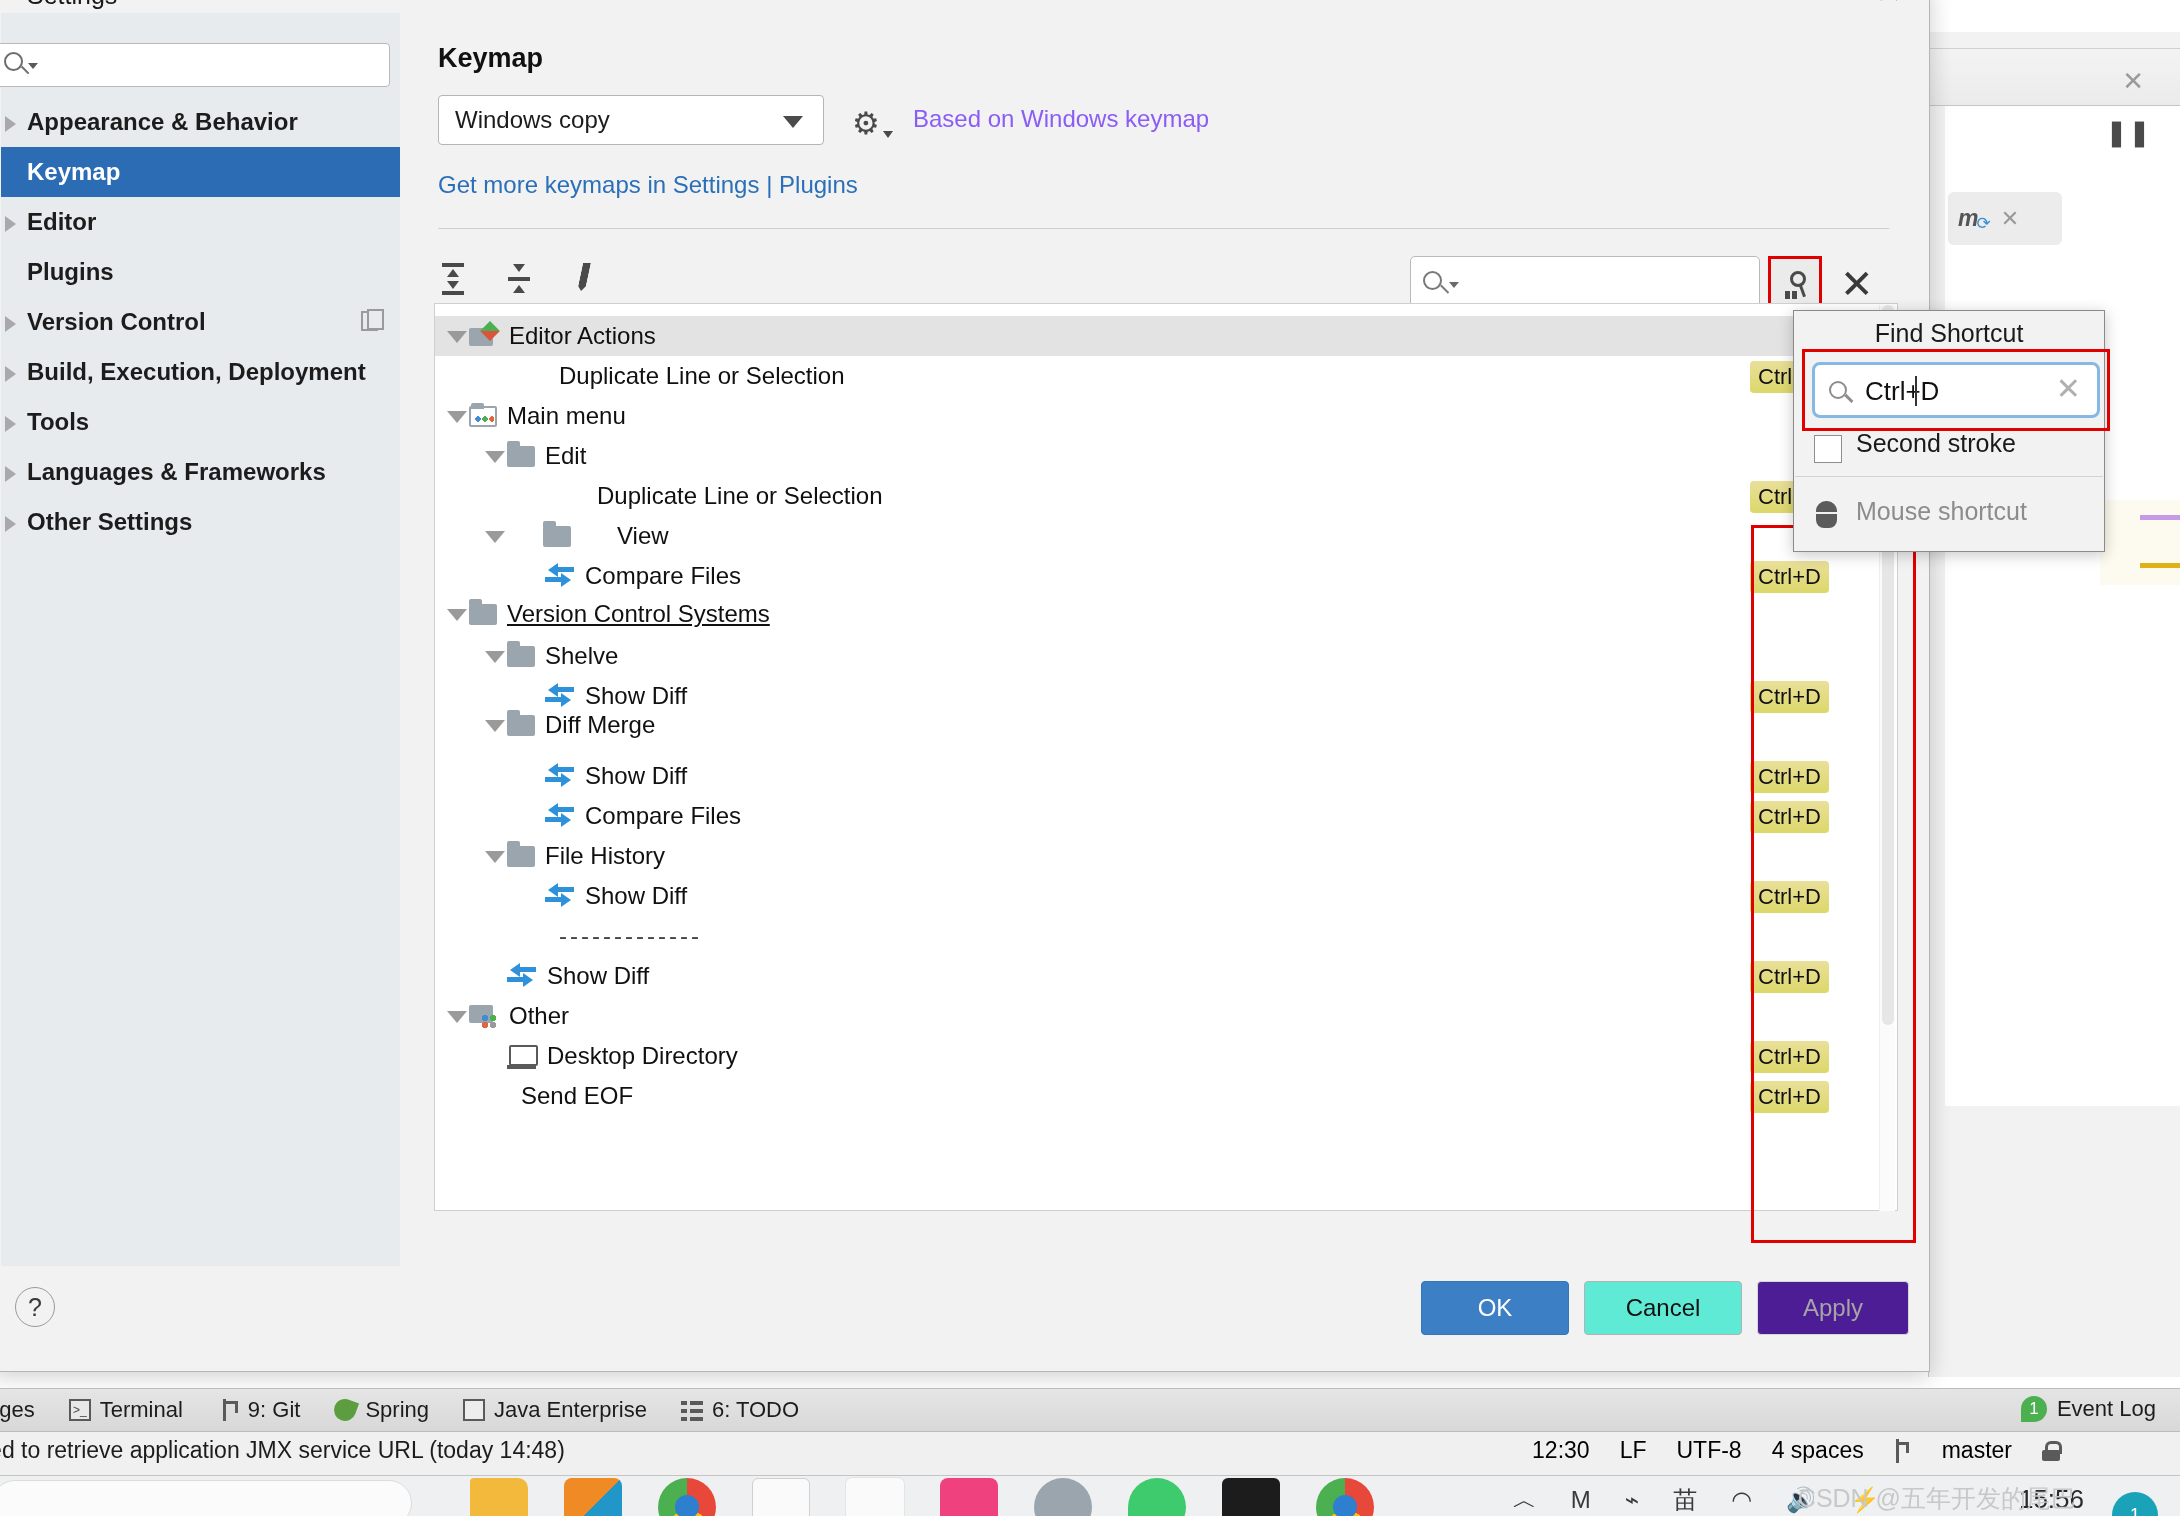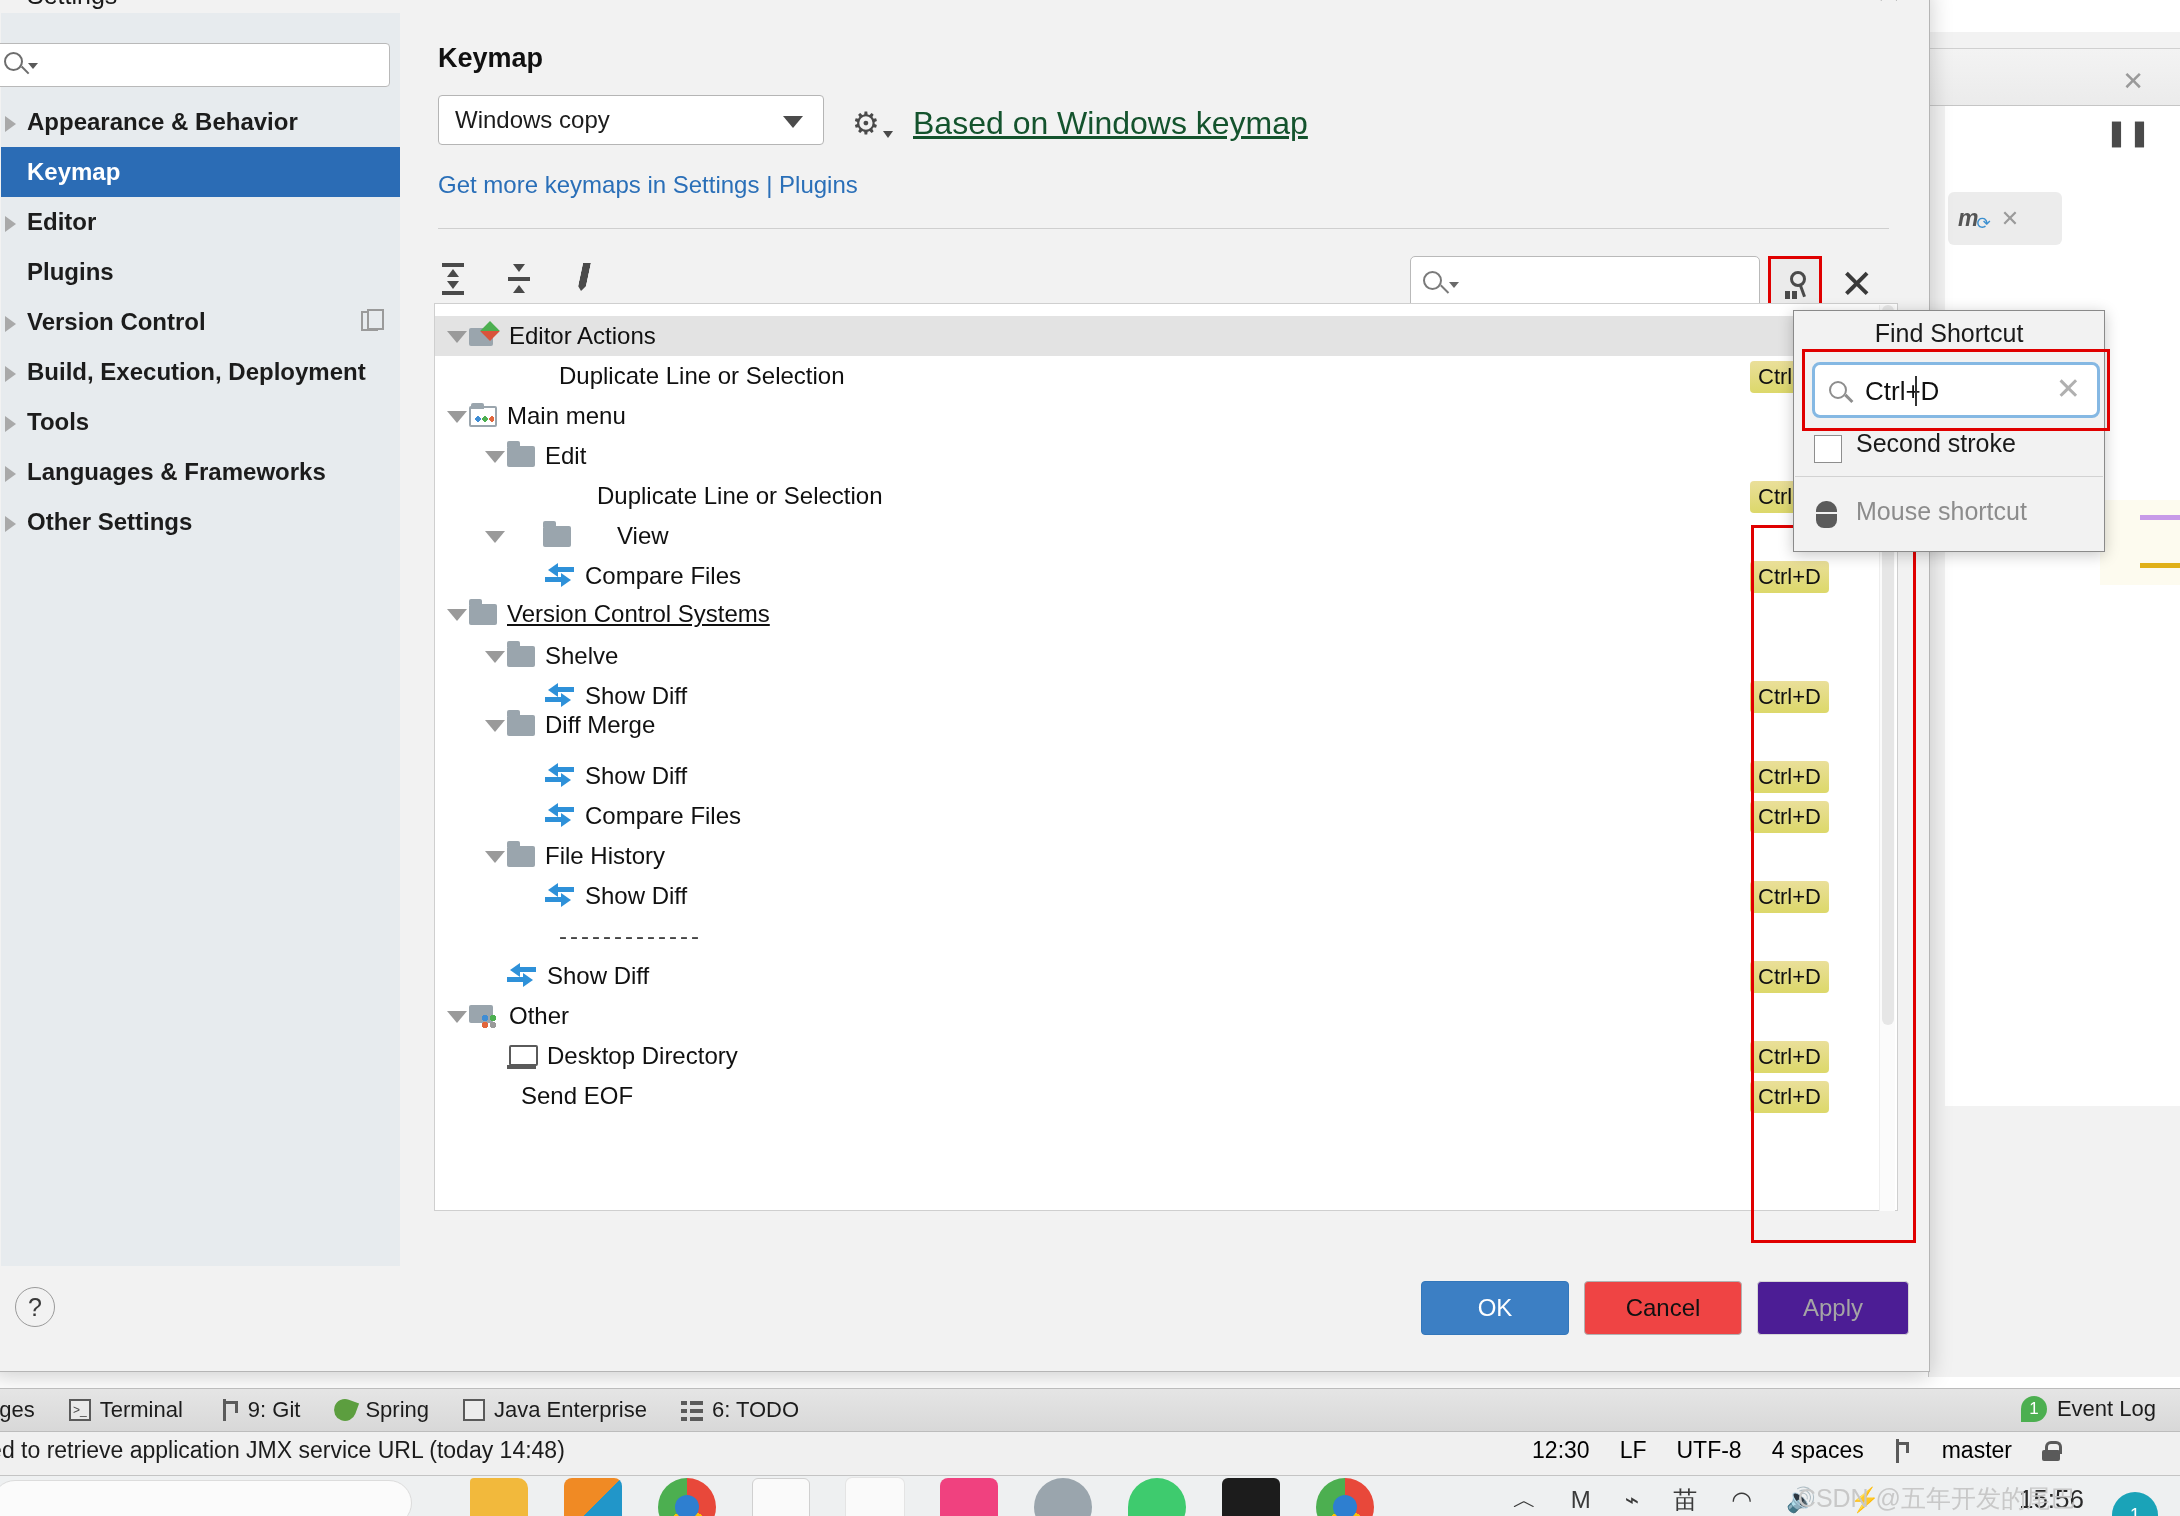--- a/index.html
+++ b/index.html
@@ -130,21 +130,21 @@
   }
   .km-gear {
     position: absolute; left: 452px; top: 92px; font-size: 31px; color: #4a4a4a;
   }
   .km-gear-caret {
     position: absolute; left: 483px; top: 118px;
     border-left: 5px solid transparent; border-right: 5px solid transparent;
     border-top: 7px solid #4a4a4a;
   }
   .km-basedon {
-    position: absolute; left: 513px; top: 92px; font-size: 32px; color: #14532d; text-decoration: underline;
+    position: absolute; left: 513px; top: 92px; font-size: 24px; color: #8b5cf6;
   }
   .km-link {
     position: absolute; left: 38px; top: 158px; font-size: 24px; color: #2a6fb8;
   }
   .km-hr {
     position: absolute; left: 38px; top: 215px; right: 32px; height: 1px; background: #cfcfcf;
   }
 
   
   .tb { position: absolute; left: 38px; top: 250px; display: flex; gap: 26px; align-items: center; }
@@ -372,21 +372,21 @@
     border: 1.6px solid #9a9a9a; border-radius: 50%;
     display:flex; align-items:center; justify-content:center;
     font-size: 25px; color: #3a3a3a; background: #f2f2f2;
   }
   .btn {
     position: absolute; top: 22px; height: 54px;
     display:flex; align-items:center; justify-content:center;
     font-size: 24px; border-radius: 4px;
   }
   .btn-ok { left: 1420px; width: 148px; background: #3c7fc4; color: #fff; border: 1px solid #3377bb; }
-  .btn-cancel { left: 1583px; width: 158px; background: #ef4444; color: #111; border: 1px solid #b2b2b2; }
+  .btn-cancel { left: 1583px; width: 158px; background: #5eead4; color: #111; border: 1px solid #b2b2b2; }
   .btn-apply { left: 1756px; width: 152px; background: #4c1d95; color: #a5a5a5; border: 1px solid #d6d6d6; }
 
   
   .tool-bar {
     position: absolute; left: 0; top: 1388px; width: 2180px; height: 44px;
     background: linear-gradient(#e5e5e5,#d8d8d8);
     border-top: 1px solid #bcbcbc; border-bottom: 1px solid #bcbcbc;
     display: flex; align-items: center; gap: 34px; padding-left: 0px;
     font-size: 22px; color: #1c1c1c;
   }

